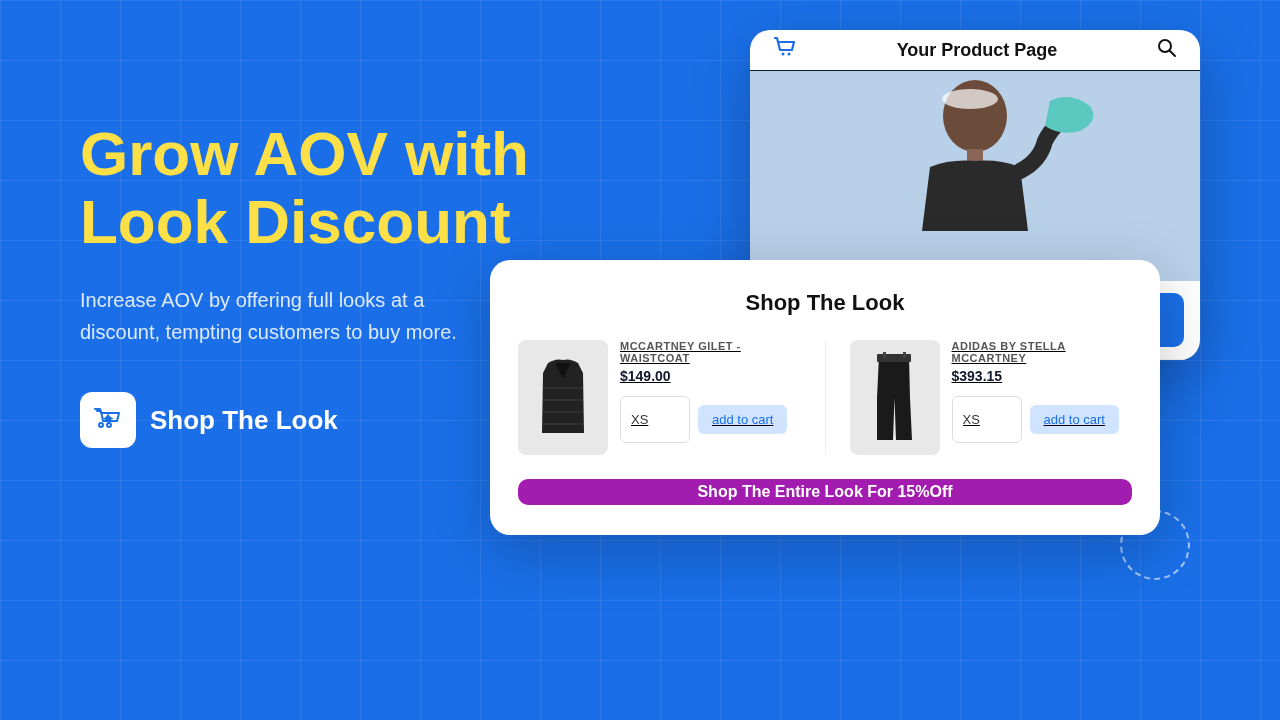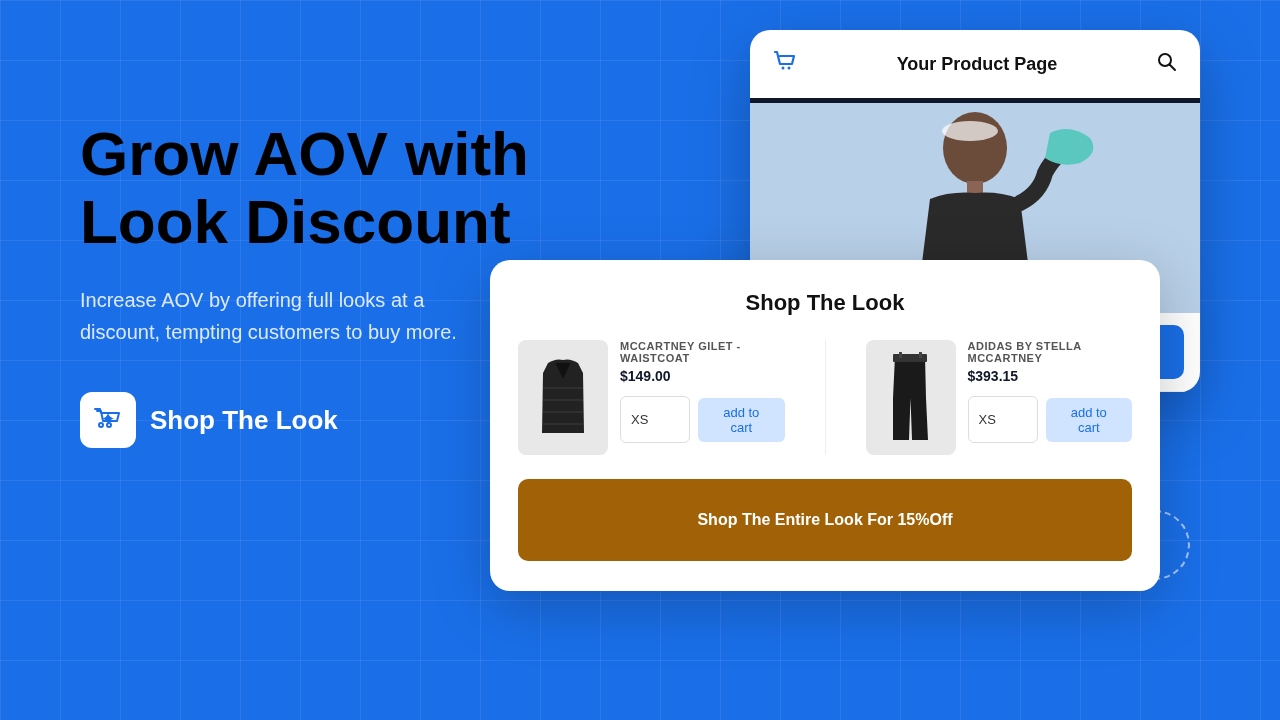--- a/index.html
+++ b/index.html
@@ -28,21 +28,21 @@
     .left-panel {
       position: absolute;
       left: 80px;
       top: 120px;
       width: 500px;
     }
 
     .headline {
       font-size: 62px;
       font-weight: 800;
-      color: #000000;
+      color: #fde047;
       line-height: 1.1;
       margin-bottom: 28px;
     }
 
     .subtext {
       font-size: 20px;
       color: rgba(255,255,255,0.85);
       line-height: 1.6;
       max-width: 380px;
       margin-bottom: 44px;
@@ -82,25 +82,25 @@
       right: 80px;
       top: 30px;
       width: 450px;
       background: #fff;
       border-radius: 20px;
       box-shadow: 0 20px 60px rgba(0,0,0,0.25);
       overflow: hidden;
     }
 
     .mockup-header {
-      padding: 18px 22px;
+      padding: 4px 22px;
       display: flex;
       align-items: center;
       justify-content: space-between;
-      border-bottom: 5px solid #0f172a;
+      border-bottom: 1px solid #0f172a;
     }
 
     .mockup-title {
       font-size: 18px;
       font-weight: 700;
       color: #111;
     }
 
     .mockup-cart-icon {
       color: #1a6fe8;
@@ -160,22 +160,23 @@
     .modal-title {
       font-size: 22px;
       font-weight: 700;
       color: #111;
       text-align: center;
       margin-bottom: 24px;
     }
 
     .products-row {
       display: flex;
-      gap: 36px;
+      gap: 20px;
       margin-bottom: 24px;
+      text-decoration: underline;
     }
 
     .product-card {
       flex: 1;
       display: flex;
       gap: 12px;
       align-items: flex-start;
     }
 
     .product-thumb {
@@ -232,25 +233,25 @@
       border: none;
       border-radius: 6px;
       padding: 7px 14px;
       font-size: 13px;
       font-weight: 500;
       cursor: pointer;
     }
 
     .shop-entire-btn {
       width: 100%;
-      background: #a16207;
+      background: #a21caf;
       color: #fff;
       border: none;
       border-radius: 10px;
-      padding: 32px;
+      padding: 4px;
       font-size: 16px;
       font-weight: 700;
       cursor: pointer;
     }
 
     
     .product-divider {
       width: 1px;
       background: #eee;
       align-self: stretch;

